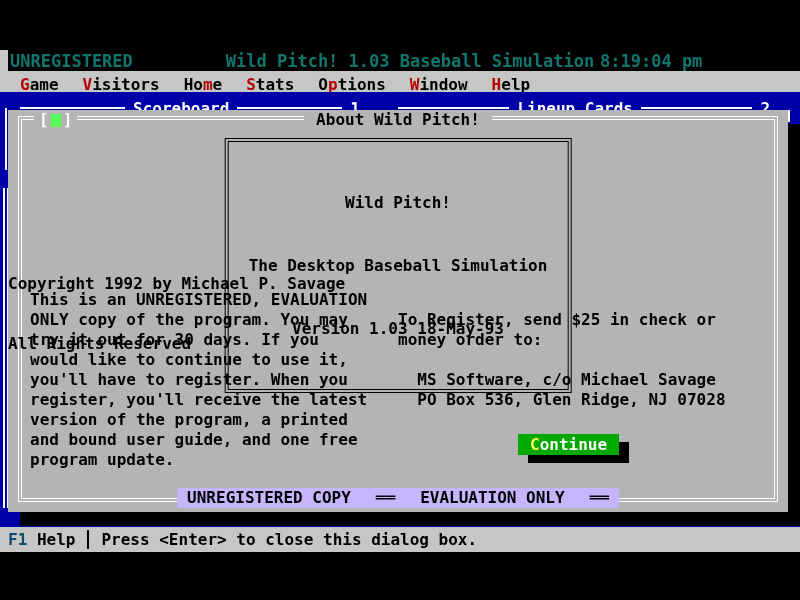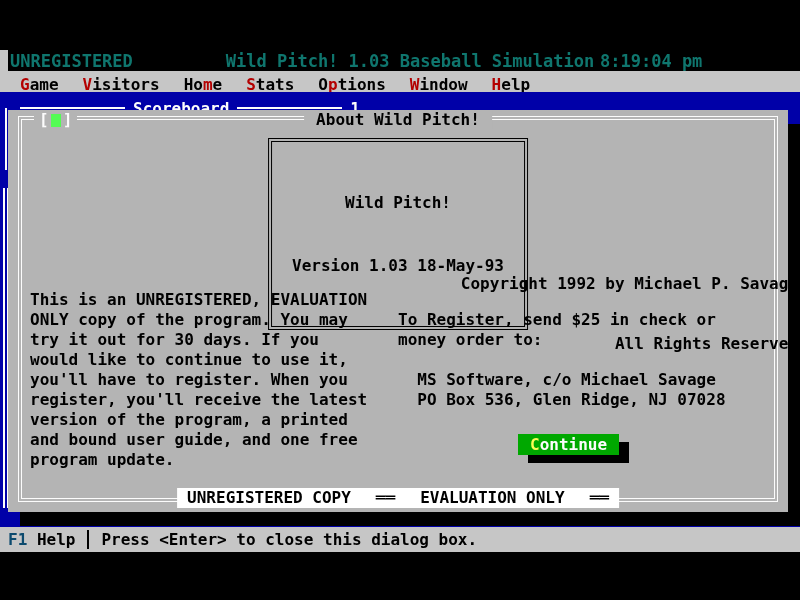--- a/index.html
+++ b/index.html
@@ -59,33 +59,33 @@
     position:absolute; top:1px; left:26px; background:#B4B4B4;
     color:#FCFCFC; padding:0 5px; line-height:18px; display:flex;
     align-items:center; z-index:2; cursor:default;
   }
   .close-box .sq { display:inline-block; width:10px; height:13px; background:#54FC54; margin:0 2px; }
   .version-box {
     position:absolute; top:28px; left:50%; transform:translateX(-50%);
     border:4px double #000; padding:8px 20px; text-align:center;
     line-height:21px; white-space:pre; z-index:1;
   }
-  .copyright { position:absolute; top:124px; left:10px; width:100%; text-align:right; line-height:20px; white-space:pre; }
+  .copyright { position:absolute; top:124px; left:0; width:100%; text-align:left; line-height:20px; white-space:pre; }
   .body-left  { position:absolute; left:22px;  top:180px; white-space:pre; line-height:20px; }
   .body-right { position:absolute; left:390px; top:200px; white-space:pre; line-height:20px; }
   .continue-btn {
     position:absolute; left:510px; top:324px; background:#00A800;
     color:#FCFCFC; padding:1px 12px; line-height:20px; white-space:pre;
     box-shadow:10px 8px 0 #000; cursor:default; border:none;
     font:inherit; display:block;
   }
   .continue-btn .hot { color:#FCFC54; }
   .status-line {
     position:absolute; top:378px; left:50%; transform:translateX(-50%);
-    background:#ffffff; padding:0 10px; line-height:20px; display:flex;
+    background:#c4b5fd; padding:0 10px; line-height:20px; display:flex;
     gap:25px; white-space:pre; z-index:2;
   }
   .status-line .sep { color:#000; }
   
   .helpbar {
     position:absolute; left:0; top:527px; width:800px; height:25px;
     background:#C6C6C6; display:flex; align-items:center; padding-left:8px;
   }
   .helpbar .fkey { color:#0c4a6e; white-space:pre; }
   .helpbar .flabel { white-space:pre; }
@@ -114,38 +114,47 @@
 
 <div class="desktop">
   <div class="wtitle" style="left:8px; width:372px;">
     <div class="wcorner cl"></div>
     <div class="wline" style="flex:1;"></div>
     <span class="wlabel">Scoreboard</span>
     <div class="wline" style="flex:1;"></div>
     <span class="wnum">1</span>
     <div class="wcorner cr"></div>
   </div>
+  <div class="wtitle" style="left:386px; width:404px;">
+    <div class="wcorner cl"></div>
+    <div class="wline" style="flex:1;"></div>
+    <span class="wlabel">Lineup Cards</span>
+    <div class="wline" style="flex:1;"></div>
+    <span class="wnum">2</span>
+    <div class="wcorner cr"></div>
+  </div>
   <div class="vline" style="left:5px; top:16px; height:62px;"></div>
   <div class="vline" style="left:3px; top:96px; height:320px;"></div>
   <div class="vline" style="left:7px; top:96px; height:320px;"></div>
 </div>
 
 <div class="dialog">
   <div class="dialog-frame"></div>
 
   <div class="close-box">
     <span>[</span>
     <span class="sq"></span>
     <span>]</span>
   </div>
 
   <div class="dialog-title">About Wild Pitch!</div>
 
   <div class="version-box">
     <div>Wild Pitch!</div>
+    <div>The Desktop Baseball Simulation</div>
     <div>Version 1.03 18-May-93</div>
   </div>
 
   <div class="copyright">
     <div>Copyright 1992 by Michael P. Savage</div>
     <div>All Rights Reserved</div>
   </div>
 
   <div class="body-left">This is an UNREGISTERED, EVALUATION
 ONLY copy of the program. You may

